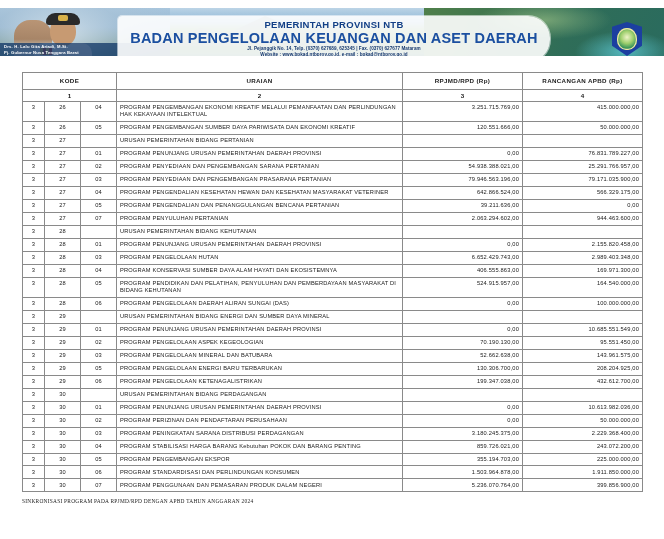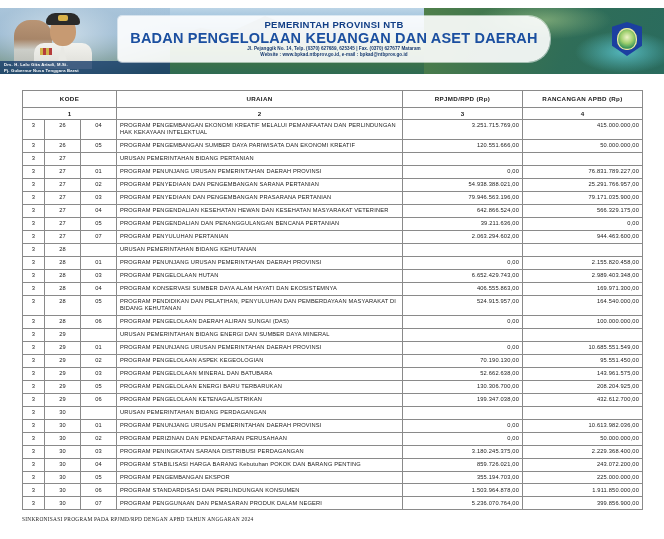--- a/index.html
+++ b/index.html
@@ -20,21 +20,21 @@
     width: 664px;
     height: 539px;
     background: #ffffff;
     box-sizing: border-box;
     padding: 0 22px;
   }
 
   
   .letterhead {
     position: relative;
-    height: 66px;
+    height: 48px;
     margin: 8px 0 16px -22px;
     width: 664px;
     overflow: hidden;
     
     background:
       linear-gradient(to bottom,
         #bcd4e6 0%, #9fc2dc 18%, #87b0ce 30%,
         #6f9e6a 46%, #54853f 62%, #3e7347 76%, #2f6b52 100%);
   }
   .lh-photo-glow {

